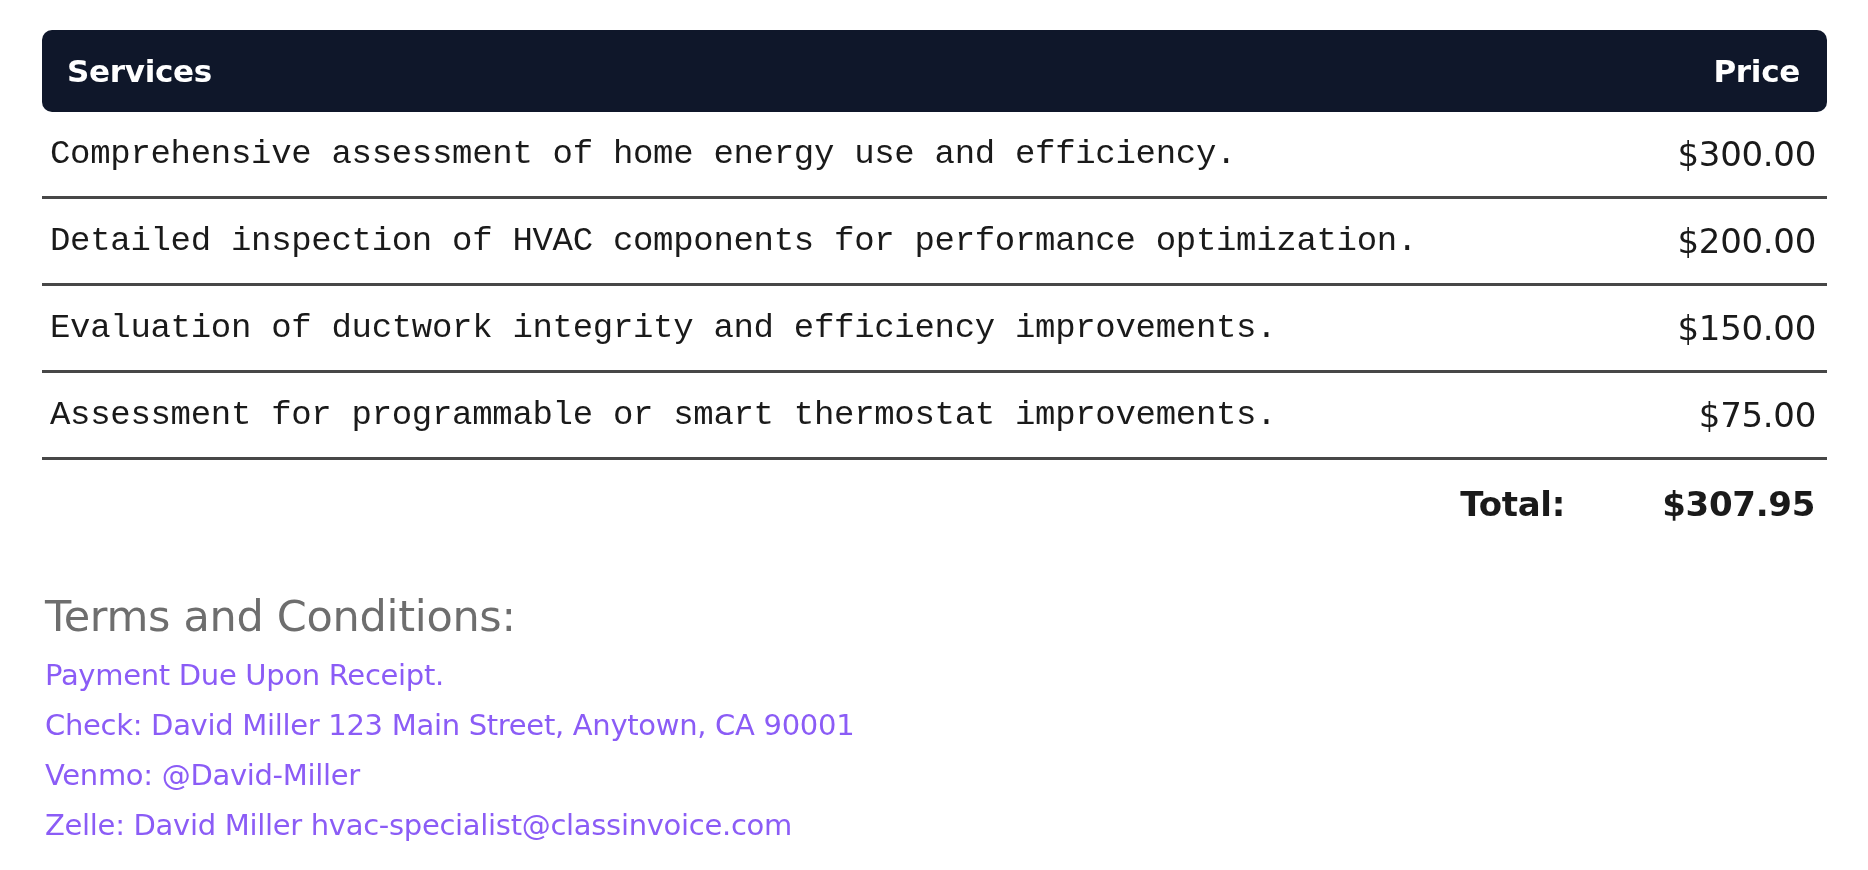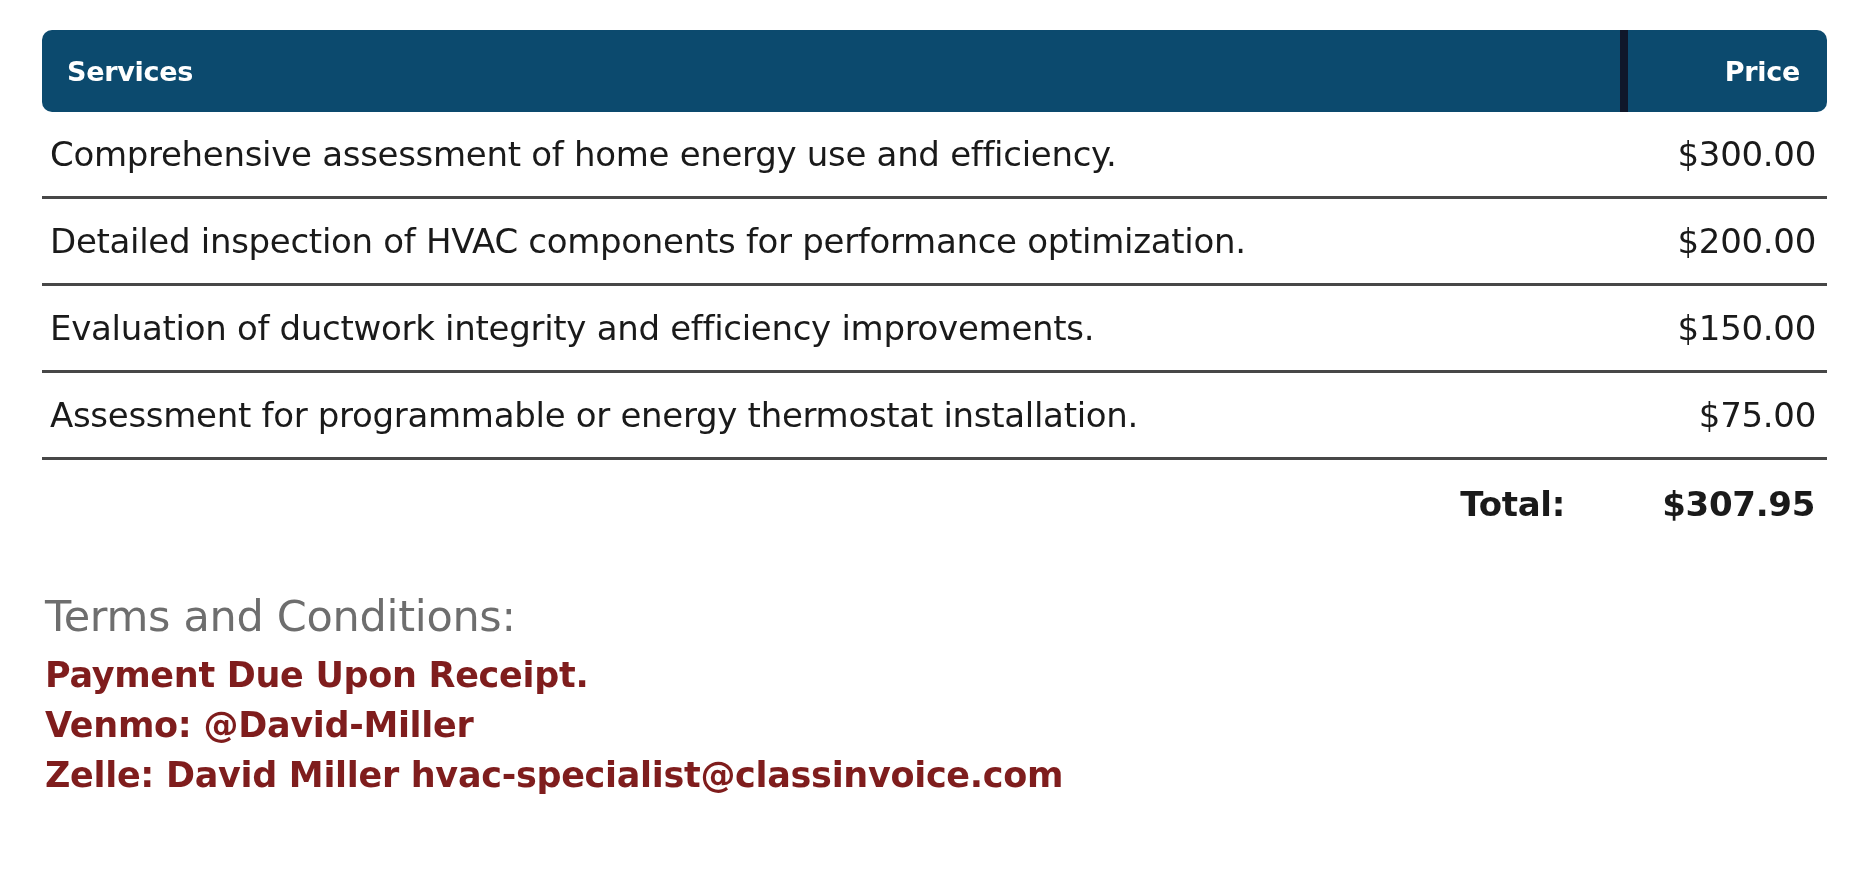--- a/index.html
+++ b/index.html
@@ -23,24 +23,24 @@
     border-spacing: 0;
     table-layout: fixed;
     width: 1785px;
     letter-spacing: -0.3px;
   }
   col.col-service { width: auto; }
   col.col-price { width: 207px; }
 
   thead th {
     height: 80px;
-    background: #0c4a6e;
+    background: #0f172a;
     color: #ffffff;
     font-weight: bold;
-    font-size: 27px;
+    font-size: 31px;
     vertical-align: middle;
   }
   th.th-service {
     border-radius: 10px 0 0 10px;
     text-align: left;
     padding-left: 25px;
   }
   th.th-price {
     border-radius: 0 10px 10px 0;
     text-align: right;
@@ -53,20 +53,21 @@
     border-bottom: 3px solid #474747;
     font-size: 34px;
     color: #1a1a1a;
     vertical-align: middle;
     overflow: hidden;
     white-space: nowrap;
   }
   td.service-cell {
     text-align: left;
     padding-left: 8px;
+    font-family: Liberation Mono, monospace;
   }
   td.price-cell {
     text-align: right;
     padding-right: 11px;
   }
   tr.total-row td {
     border-bottom: none;
     font-weight: bold;
     height: 86px;
     font-size: 34px;
@@ -84,25 +85,24 @@
     margin: 46px 0 0 3px;
     letter-spacing: -0.3px;
   }
   .terms-heading {
     color: #6e6e6e;
     font-size: 43px;
     line-height: 44px;
     margin-bottom: 12px;
   }
   .terms-line {
-    color: #7f1d1d;
-    font-size: 35px;
+    color: #8b5cf6;
+    font-size: 29px;
     line-height: 50px;
     white-space: nowrap;
-    font-weight: bold;
   }
 </style>
 </head>
 <body>
 
 <div class="page">
 
   <table class="services-table">
     <colgroup>
       <col class="col-service">
@@ -122,35 +122,36 @@
   </tr>
         <tr>
     <td class="service-cell">Detailed inspection of HVAC components for performance optimization.</td>
     <td class="price-cell">$200.00</td>
   </tr>
         <tr>
     <td class="service-cell">Evaluation of ductwork integrity and efficiency improvements.</td>
     <td class="price-cell">$150.00</td>
   </tr>
         <tr>
-    <td class="service-cell">Assessment for programmable or energy thermostat installation.</td>
+    <td class="service-cell">Assessment for programmable or smart thermostat improvements.</td>
     <td class="price-cell">$75.00</td>
   </tr>
       </tbody>
     <tbody>
       <tr class="total-row">
         <td class="total-label-cell">Total:</td>
         <td class="total-value-cell">$307.95</td>
       </tr>
     </tbody>
   </table>
 
   <div class="terms">
     <div class="terms-heading">Terms and Conditions:</div>
     <div>
 
     <div class="terms-line">Payment Due Upon Receipt.</div>
+        <div class="terms-line">Check: David Miller 123 Main Street, Anytown, CA 90001</div>
         <div class="terms-line">Venmo: @David-Miller</div>
         <div class="terms-line">Zelle: David Miller hvac-specialist@classinvoice.com</div>
       </div>
   </div>
 
 </div>
 
 </body></html>

